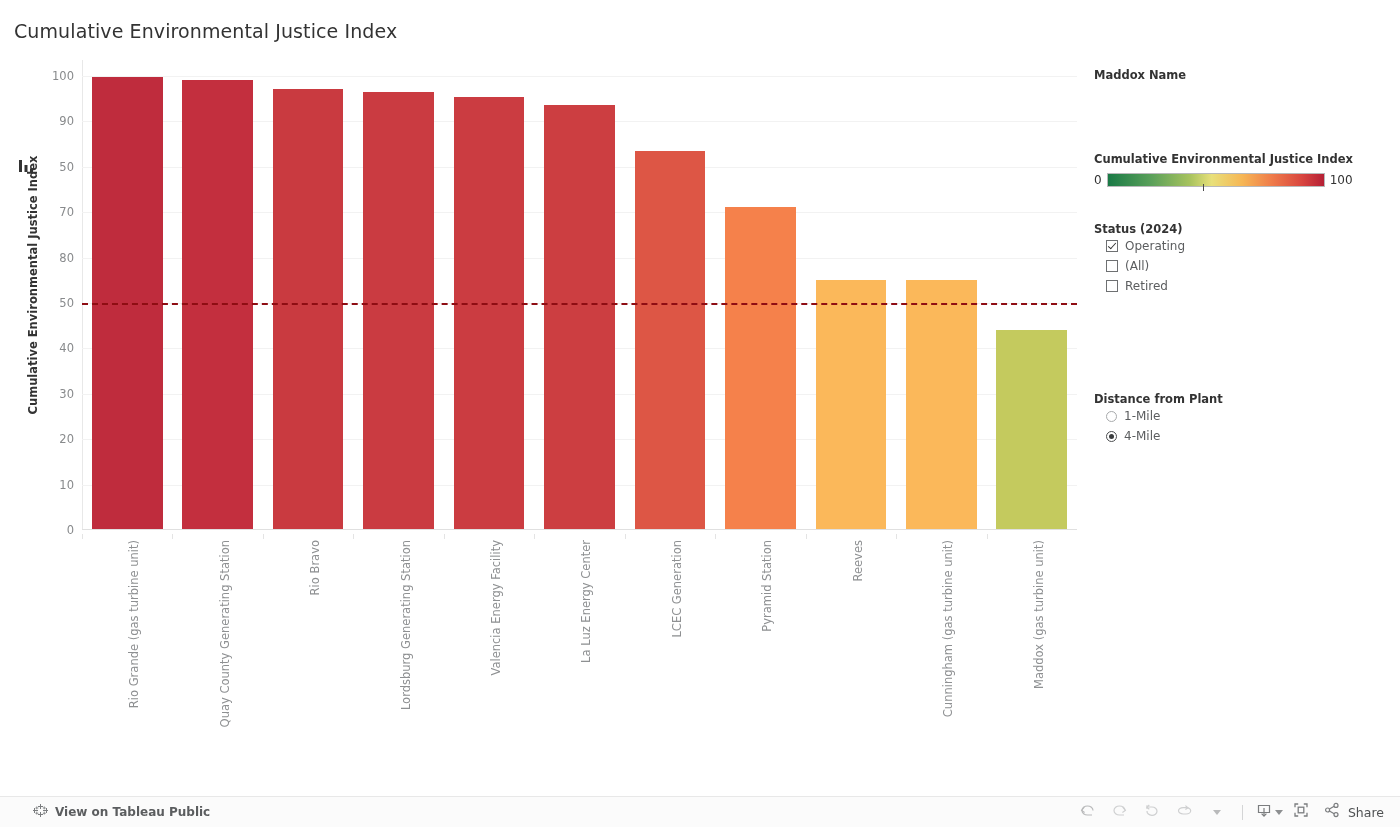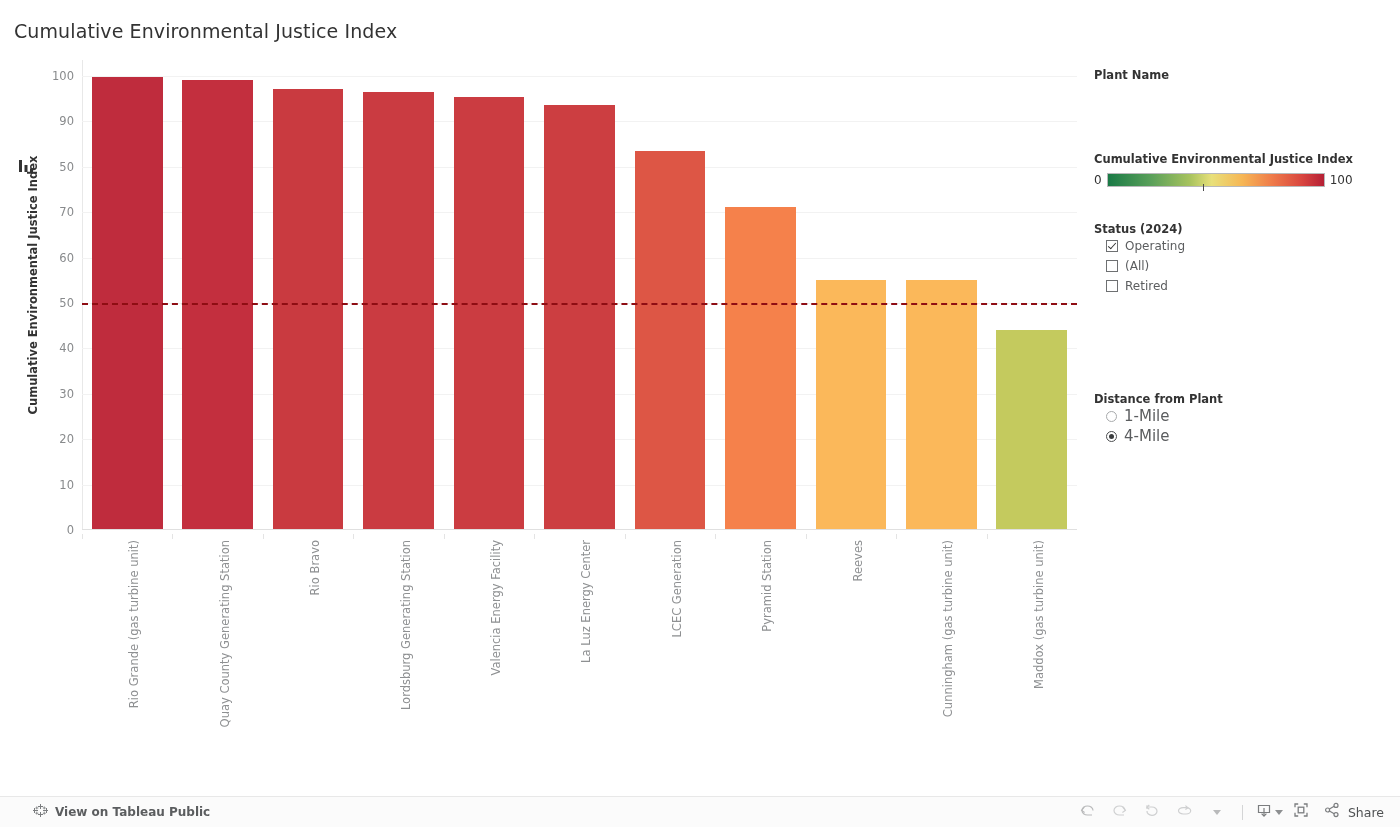--- a/index.html
+++ b/index.html
@@ -322,21 +322,21 @@
   .radio.selected::after {
     content: "";
     position: absolute;
     left: 2px;
     top: 2px;
     width: 5px;
     height: 5px;
     border-radius: 50%;
     background: #3a3c3e;
   }
-  .radio-label { font-size: 15px; color: #5b5d5f; }
+  .radio-label { font-size: 12px; color: #5b5d5f; }
 
   
   #bottom-toolbar {
     position: absolute;
     left: 0;
     bottom: 0;
     width: 1400px;
     height: 30px;
     background: #fbfbfb;
     border-top: 1px solid #e8e8e8;
@@ -415,21 +415,21 @@
     <div id="y-axis-title">Cumulative Environmental Justice Index</div>
   </div>
 
   <div id="y-ticks">
       <div class="y-tick" style="top: 470px;">0</div>
       <div class="y-tick" style="top: 424.6px;">10</div>
       <div class="y-tick" style="top: 379.2px;">20</div>
       <div class="y-tick" style="top: 333.8px;">30</div>
       <div class="y-tick" style="top: 288.4px;">40</div>
       <div class="y-tick" style="top: 243px;">50</div>
-      <div class="y-tick" style="top: 197.6px;">60</div>
+      <div class="y-tick" style="top: 197.6px;">80</div>
       <div class="y-tick" style="top: 152.2px;">70</div>
       <div class="y-tick" style="top: 106.8px;">50</div>
       <div class="y-tick" style="top: 61.4px;">90</div>
       <div class="y-tick" style="top: 16px;">100</div>
     </div>
 
   <div id="plot">
     <div id="plot-left-rule"></div>
     <div id="gridlines">
         <div class="gridline" style="top: 408.6px;"></div>
@@ -526,21 +526,21 @@
       <div class="x-label-slot">
         <div class="x-tickmark"></div>
         <div class="x-label">Maddox (gas turbine unit)</div>
       </div>
     </div>
 </div>
 
 <div id="control-panel">
 
   <div id="plant-name-block">
-    <div class="ctl-title">Plant Name</div>
+    <div class="ctl-title">Maddox Name</div>
   </div>
 
   <div id="color-legend-block">
     <div class="ctl-title">Cumulative Environmental Justice Index</div>
     <div id="legend-row">
       <span id="legend-min">0</span>
       <span id="legend-gradient">
         <span id="legend-gradient-fill"></span>
         <span id="legend-marker"></span>
       </span>

